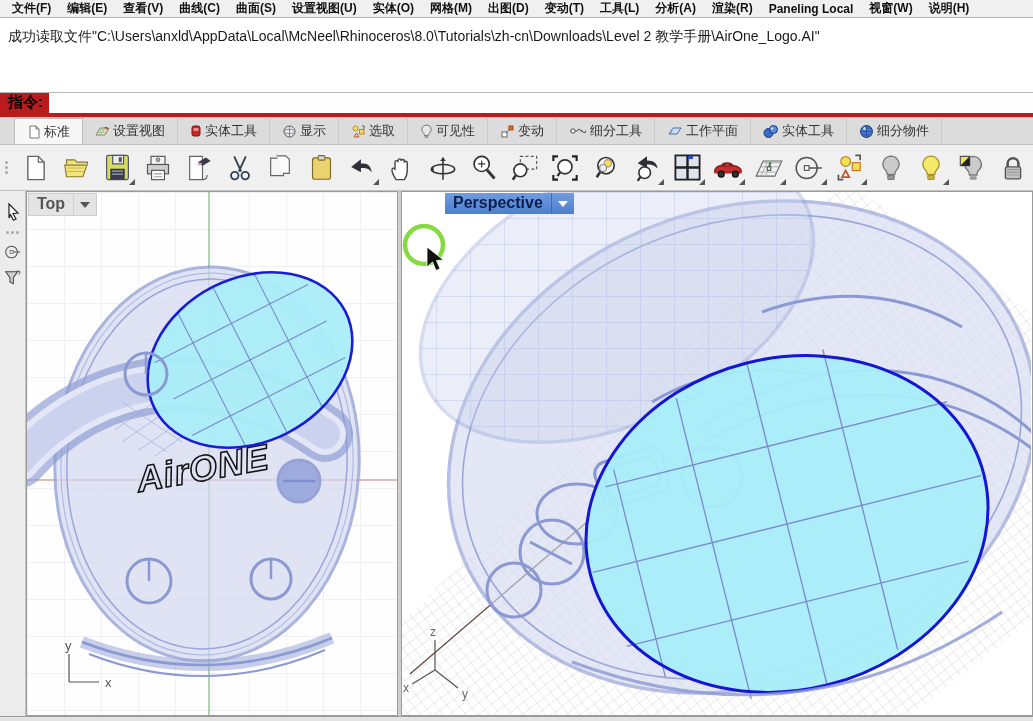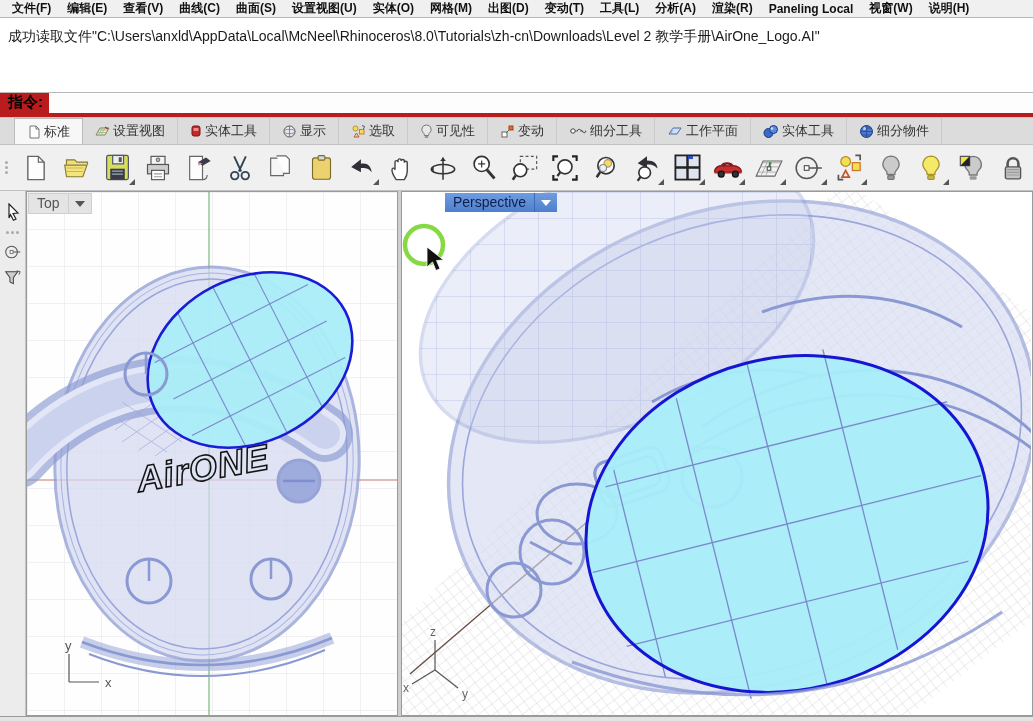--- a/index.html
+++ b/index.html
@@ -42,21 +42,21 @@
   .workspace { height:525px; display:flex; background:#cfcfcf; }
   .side-toolbar { width:26px; background:#ececec; display:flex; flex-direction:column; align-items:center;
     padding-top:12px; gap:10px; border-right:1px solid #c4c4c4; }
   .side-toolbar .grip-h { display:flex; gap:2px; }
   .side-toolbar .grip-h i { width:3px; height:3px; border-radius:50%; background:#aaa; display:block; }
 
   .viewport { position:relative; background:#fff; border:1px solid #9a9a9a; overflow:hidden; }
   .vp-top { width:372px; }
   .vp-persp { flex:1; margin-left:3px; }
   .vp-label { position:absolute; top:1px; left:1px; z-index:5; display:flex; align-items:center;
-    font-size:14px; font-weight:normal; cursor:default; }
+    font-size:16px; font-weight:bold; cursor:default; }
   .vp-label .txt { padding:1px 8px 2px 8px; }
   .vp-label .dd { padding:0 6px; align-self:stretch; display:flex; align-items:center; }
   .vp-label .dd::after { content:""; width:0; height:0; border-left:5px solid transparent;
     border-right:5px solid transparent; border-top:6px solid currentColor; }
   .vp-label.inactive { background:#e4e4e4; color:#555; border:1px solid #cfcfcf; }
   .vp-label.inactive .dd { border-left:1px solid #cfcfcf; }
   .vp-label.active { background:linear-gradient(#6f9de2,#4d7fcb); color:#0d1f4e;margin-left:42px; }
   .vp-label.active .dd { border-left:1px solid #3c6ab4; color:#fff; }
   .viewport svg.scene { position:absolute; inset:0; }
 

